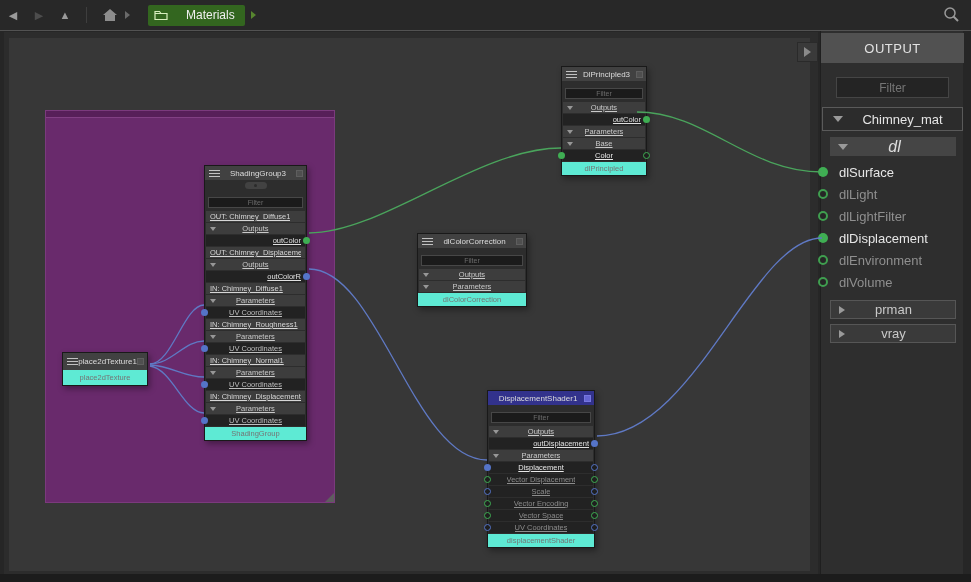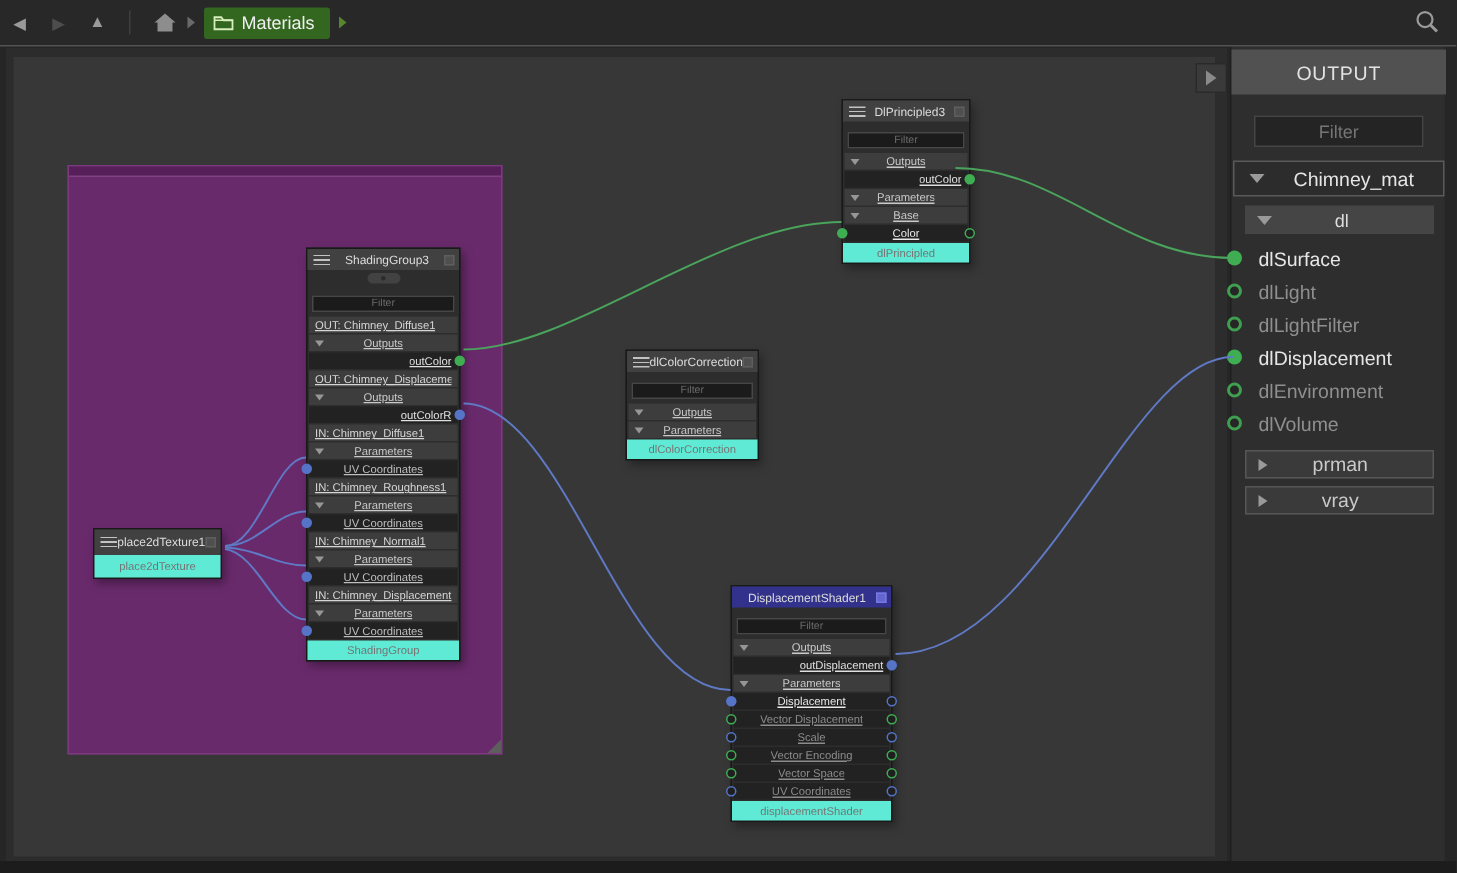--- a/index.html
+++ b/index.html
@@ -9,22 +9,22 @@
 
   
   .topbar { position:absolute; left:0; top:0; width:971px; height:31px;
     background:#282828; border-bottom:1px solid #525252; display:flex; align-items:center; z-index:9; }
   .nav-ico { font-size:11px; color:#9a9a9a; width:26px; text-align:center; cursor:default; }
   .nav-ico.dim { color:#4d4d4d; }
   .vsep { width:1px; height:16px; background:#3e3e3e; margin:0 8px; }
   .crumb-sep { width:0; height:0; border-top:4px solid transparent; border-bottom:4px solid transparent;
     border-left:5px solid #6a6a6a; margin:0 6px; }
   .crumb-sep.green { border-left-color:#57862f; }
-  .chip { display:flex; align-items:center; gap:5px; background:#33661f; border-radius:2px;
-    height:21px; padding:0 10px 0 6px; color:#f0f0f0; font-size:12px; }
+  .chip { display:flex; align-items:center; gap:18px; background:#33661f; border-radius:2px;
+    height:21px; padding:0 10px 0 6px; color:#f0f0f0; font-size:12px;margin-left:12px; }
   .search-wrap { position:absolute; right:10px; top:5px; }
 
   
   .canvas { position:absolute; left:4px; top:32px; width:814px; height:542px; background:#2c2c2c; z-index:0; }
   .canvas-inner { position:absolute; left:9px; top:38px; width:801px; height:533px; background:#373737; z-index:0; }
 
   .backdrop { position:absolute; left:45px; top:110px; width:290px; height:393px;
     background:#692a6c; border:1px solid #7b3a7d; z-index:1; }
   .backdrop-bar { height:7px; background:#571f59; border-bottom:1px solid #824084; }
   .backdrop-resize { position:absolute; right:0; bottom:0; width:0; height:0;
@@ -86,21 +86,21 @@
   .panel-filter input { width:100%; height:100%; background:#242424; border:1px solid #454545;
     color:#8a8a8a; font-size:12px; text-align:center; font-family:inherit; }
   .panel-filter input::placeholder { color:#757575; }
   .mat-box { position:absolute; left:1px; top:76px; width:141px; height:24px; background:#2c2c2c;
     border:1px solid #5a5a5a; display:flex; align-items:center; }
   .mat-box .lbl { flex:1; text-align:center; color:#e5e5e5; font-size:13px; }
   .tri-d-lg { width:0; height:0; border-left:5px solid transparent; border-right:5px solid transparent;
     border-top:6px solid #9a9a9a; margin-left:10px; }
   .dl-bar { position:absolute; left:9px; top:106px; width:126px; height:19px; background:#454545;
     display:flex; align-items:center; }
-  .dl-bar .lbl { flex:1; text-align:center; color:#dddddd; font-size:12px; margin-right:15px; }
+  .dl-bar .lbl { flex:1; text-align:center; color:#dddddd; font-size:16px; margin-right:15px;font-style:italic; }
   .pport-row { position:absolute; left:0; width:143px; height:20px; display:flex; align-items:center;
     padding-left:18px; font-size:13px; color:#8f8f8f; }
   .pport-row.connected { color:#e6e6e6; }
   .pp { position:absolute; left:-3px; top:50%; transform:translateY(-50%); border-radius:50%; }
   .pp.fill { width:10px; height:10px; background:#3fae53; }
   .pp.ring { width:10px; height:10px; background:#262626; border:2.5px solid #3f9e4f; }
   .rndr-bar { position:absolute; left:9px; width:126px; height:19px; background:#3a3a3a;
     border:1px solid #565656; display:flex; align-items:center; }
   .rndr-bar .lbl { flex:1; text-align:center; color:#c9c9c9; font-size:13px; margin-right:13px; }
   .tri-r-md { width:0; height:0; border-top:4.5px solid transparent; border-bottom:4.5px solid transparent;
@@ -270,21 +270,21 @@
         <span class="lbl">Base</span>
       </div>
     <div class="nrow dark bright">
         <span class="port l fill-g"></span>
         <span class="lbl">Color</span>
         <span class="port r ring-g"></span>
       </div>
     <div class="nfoot">dlPrincipled</div>
   </div>
 
-  <div class="node" style="left:417px;top:233px;width:89px">
+  <div class="node" style="left:417px;top:233px;width:110px">
     <div class="nhead">
       <span class="burger"></span>
       <span class="ntitle">dlColorCorrection</span>
       <span class="nsquare"></span>
     </div>
     <div class="nfilter"><input placeholder="Filter" style=""></div>
     <div class="nrow lite">
         <span class="tri-d"></span>
         <span class="lbl">Outputs</span>
       </div>

